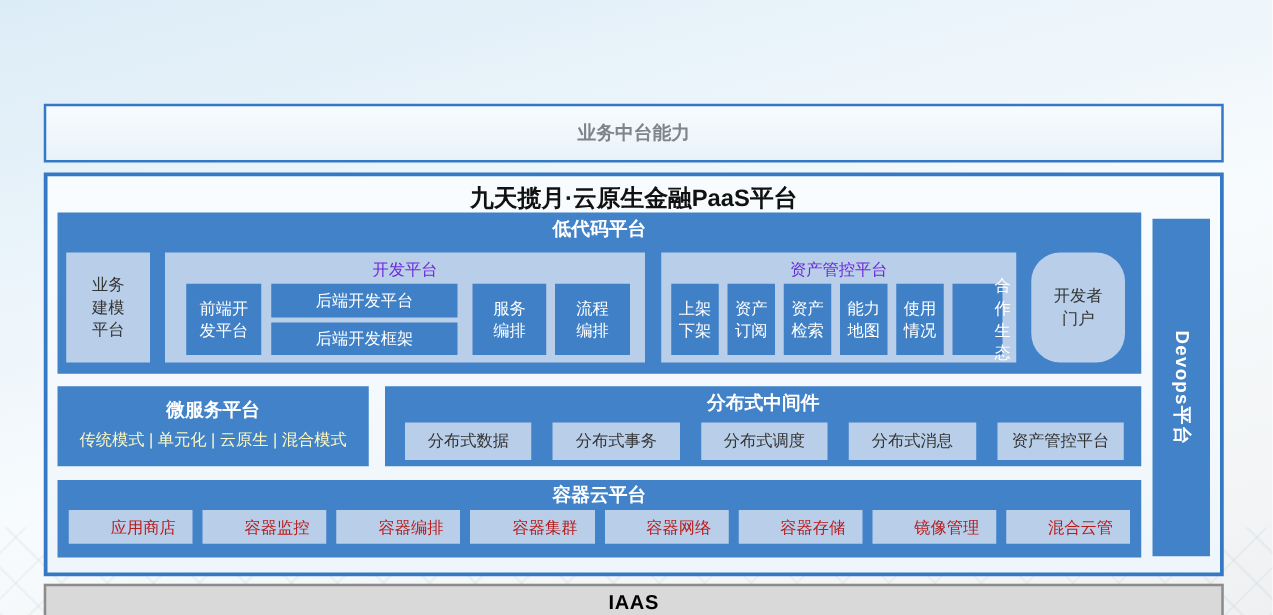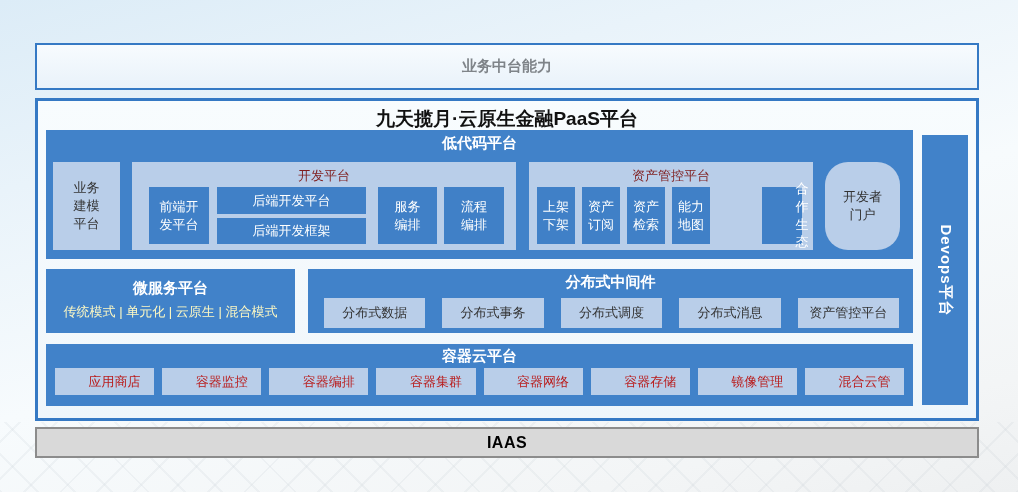--- a/index.html
+++ b/index.html
@@ -8,21 +8,21 @@
     font-family:"Liberation Sans","DejaVu Sans",sans-serif;
     background:linear-gradient(165deg,#dcecf7 0%,#e9f3fa 25%,#f7fbfd 55%,#f3f5f6 85%,#eef0f1 100%);
   }
   .texture{
     position:absolute;left:0;right:0;bottom:0;height:70px;pointer-events:none;
     background:
       repeating-linear-gradient(45deg, rgba(180,190,198,.28) 0 2px, transparent 2px 26px),
       repeating-linear-gradient(-45deg, rgba(180,190,198,.28) 0 2px, transparent 2px 26px);
     opacity:.5;
   }
-  .box{box-sizing:border-box;position:absolute;}
+  .box{box-sizing:border-box;position:absolute;margin-top:40px;}
   
   .banner{
     left:35px;top:43px;width:944px;height:47px;
     border:2px solid #3579c4;
     background:linear-gradient(180deg,#f7fbfe 0%,#e9f2fa 100%);
     display:flex;align-items:center;justify-content:center;
     color:#7f8489;font-weight:bold;font-size:15px;
   }
   
   .main{
@@ -34,21 +34,21 @@
     position:absolute;left:0;top:5px;width:100%;text-align:center;
     color:#111;font-weight:bold;font-size:19px;
   }
   .blue-block{background:#4182c9;position:absolute;box-sizing:border-box;}
   .block-title{
     width:100%;text-align:center;color:#fff;font-weight:bold;font-size:15px;
     padding-top:4px;
   }
   .light-panel{background:#b9cee9;position:absolute;box-sizing:border-box;}
   .panel-title{
-    width:100%;text-align:center;color:#7f1d1d;font-size:13px;padding-top:5px;
+    width:100%;text-align:center;color:#6d28d9;font-size:13px;padding-top:5px;
   }
   .dark-box{
     background:#4080c7;position:absolute;box-sizing:border-box;
     display:flex;align-items:center;justify-content:center;text-align:center;
     color:#fff;font-size:13px;line-height:1.35;white-space:pre-line;
   }
   .light-box{
     background:#b9cee9;position:absolute;box-sizing:border-box;
     display:flex;align-items:center;justify-content:center;text-align:center;
     color:#333;font-size:13px;line-height:1.4;white-space:pre-line;
@@ -129,20 +129,22 @@
     <div class="light-panel" style="left:483px;top:32px;width:284px;height:88px;">
       <div class="panel-title">资产管控平台</div>
       <div class="dark-box" style="left:8px;top:25px;width:38px;height:57px;">上架
 下架</div>
       <div class="dark-box" style="left:53px;top:25px;width:38px;height:57px;">资产
 订阅</div>
       <div class="dark-box" style="left:98px;top:25px;width:38px;height:57px;">资产
 检索</div>
       <div class="dark-box" style="left:143px;top:25px;width:38px;height:57px;">能力
 地图</div>
+      <div class="dark-box" style="left:188px;top:25px;width:38px;height:57px;">使用
+情况</div>
       <div class="dark-box" style="left:233px;top:25px;width:38px;height:57px;padding-left:40px;">合作
 生态</div>
     </div>
 
     <div class="light-box" style="left:779px;top:32px;width:75px;height:88px;border-radius:23px;">开发者
 门户</div>
   </div>
 
   <div class="blue-block micro">
     <div class="block-title" style="padding-top:10px;">微服务平台</div>

